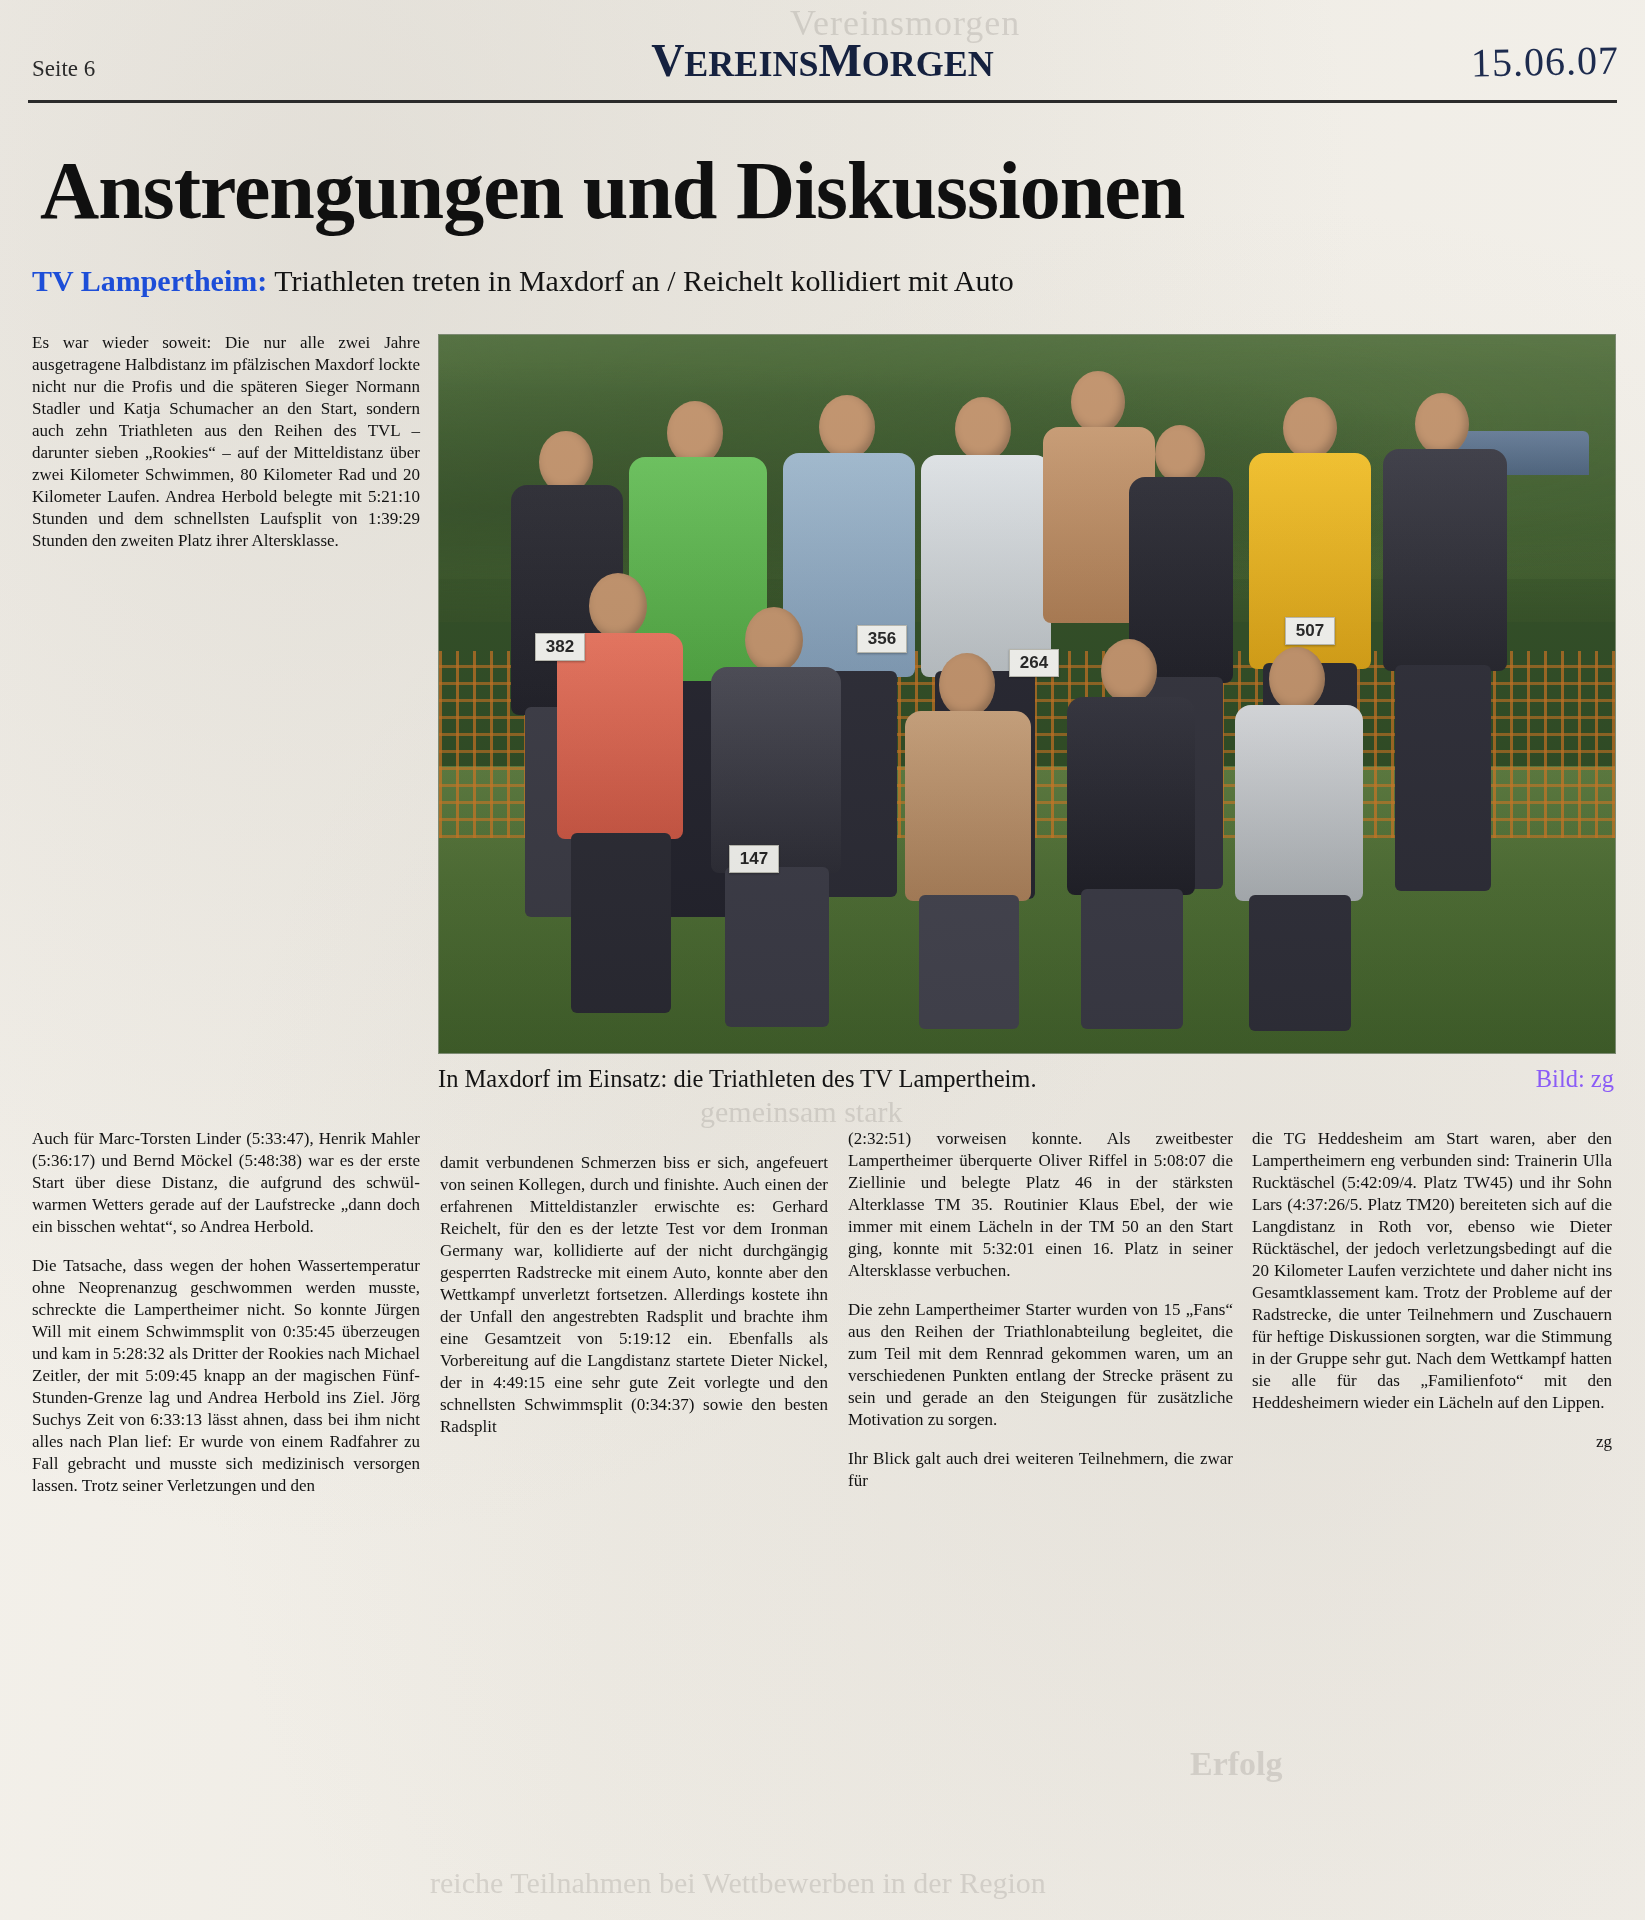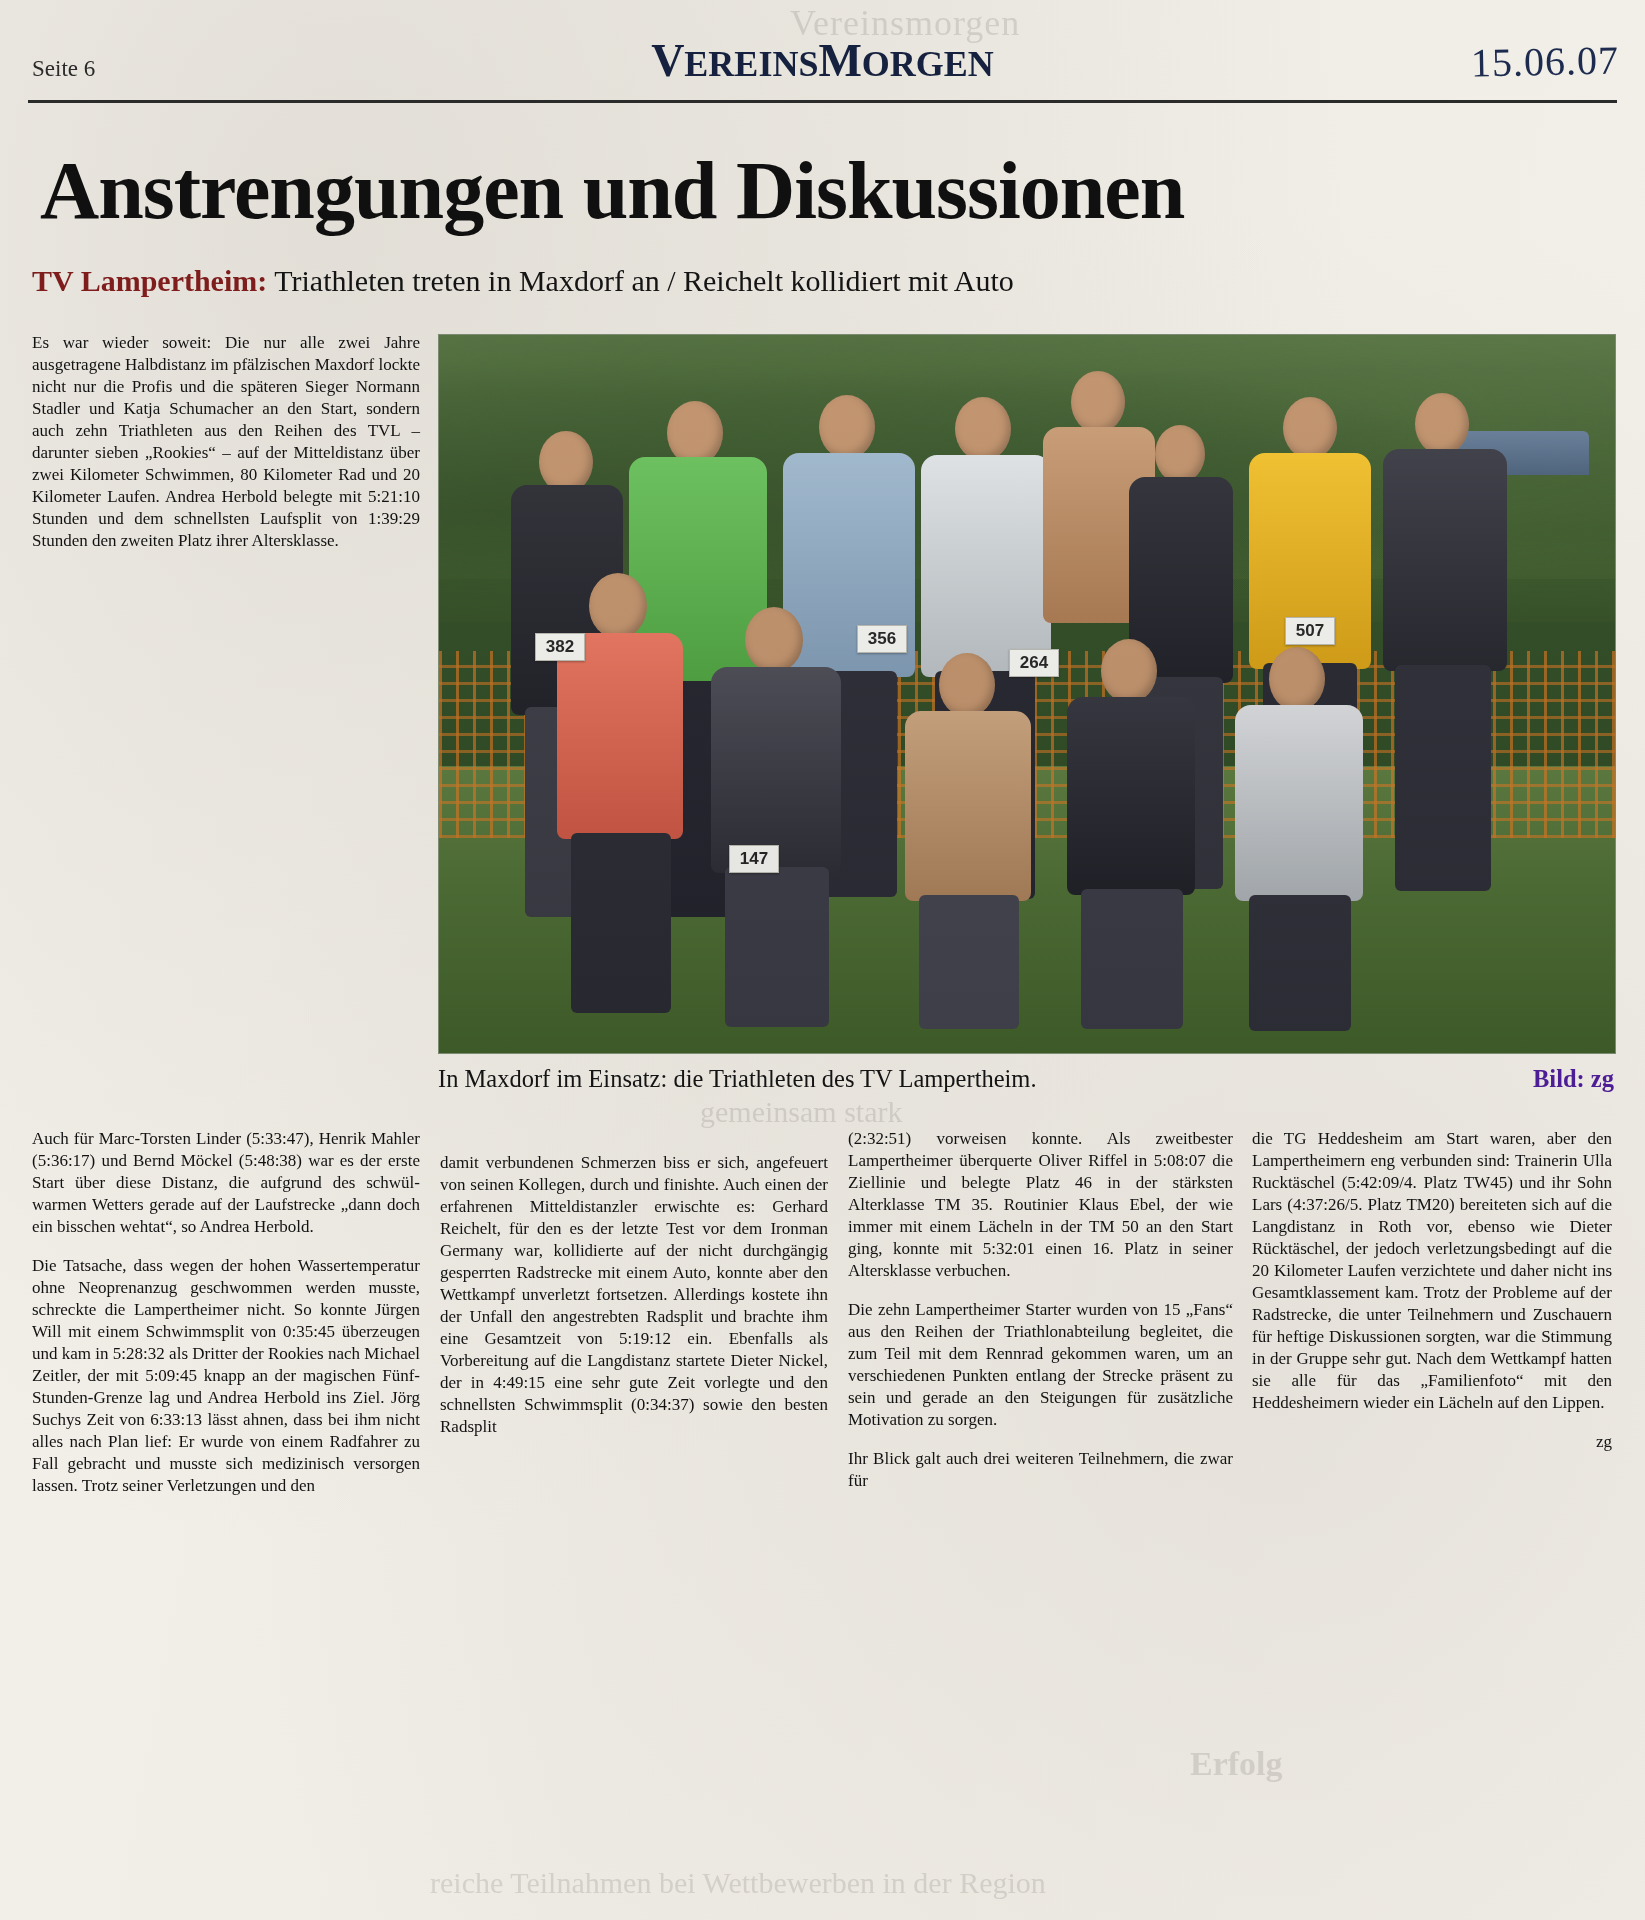--- a/index.html
+++ b/index.html
@@ -131,21 +131,21 @@
   .subhead {
     position: absolute;
     top: 264px;
     left: 32px;
     width: 1580px;
     font-size: 30px;
     color: #141414;
     font-family: "Liberation Serif", serif;
   }
   .subhead .club {
-    color: #7f1d1d;
+    color: #1d4ed8;
     font-weight: bold;
   }
 
   
   .col {
     position: absolute;
     font-family: "Liberation Serif", serif;
     font-size: 17px;
     line-height: 1.295;
     text-align: justify;
@@ -298,22 +298,21 @@
     font-size: 24.5px;
     font-family: "Liberation Serif", serif;
     color: #141414;
   }
   .credit {
     position: absolute;
     right: 0;
     top: 0;
     font-size: 24.5px;
     font-family: "Liberation Serif", serif;
-    color: #4c1d95;
-    font-weight: bold;
+    color: #8b5cf6;
   }
 </style>
 </head>
 <body>
 
 <div class="page-texture"></div>
 
 <div class="ghost ghost-top">Vereinsmorgen</div>
 <div class="ghost ghost-mid">gemeinsam stark</div>
 <div class="ghost ghost-low">Erfolg</div>

